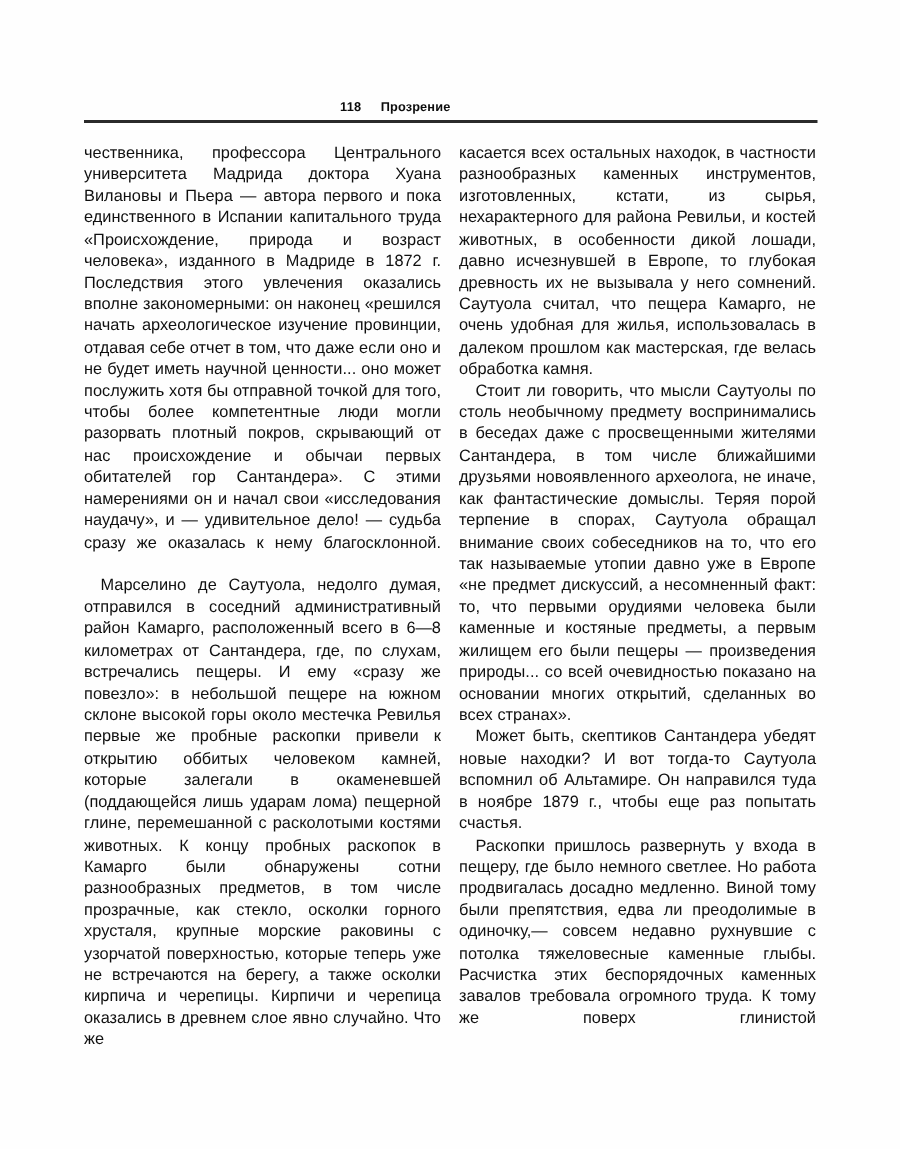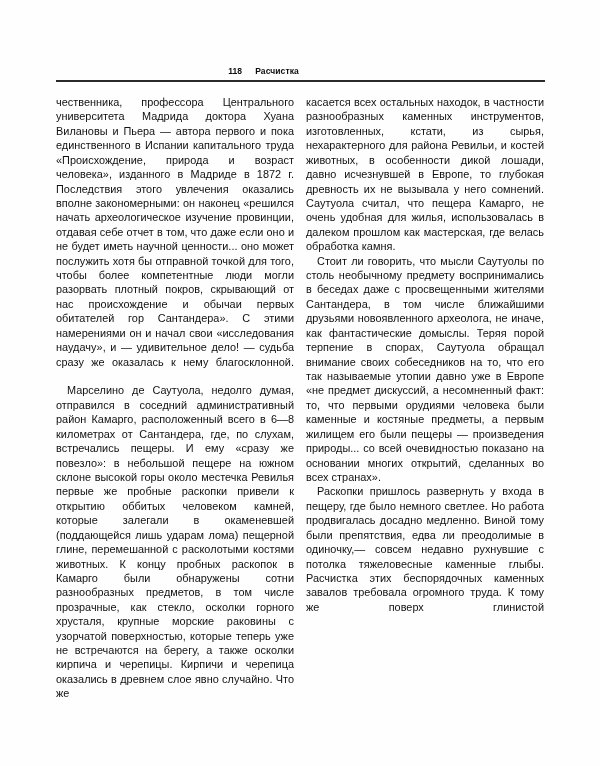--- a/index.html
+++ b/index.html
@@ -99,33 +99,34 @@
   }
 </style>
 </head>
 <body>
 
 <div class="page">
 
   <div class="header-block">
     <div class="header-line">
       <span class="header-pageno">118</span>
-      <span class="header-title">Расчистка</span>
+      <span class="header-title">Прозрение</span>
     </div>
     <div class="header-rule"></div>
   </div>
 
   <div class="columns">
 
     <div class="column">
       <p class="para noindent cont">чественника, профессора Центрального университета Мадрида доктора Хуана Вилановы и Пьера — автора первого и пока единственного в Испании капитального труда «Происхождение, природа и возраст человека», изданного в Мадриде в 1872 г. Последствия этого увлечения оказались вполне закономерными: он наконец «решился начать археологическое изучение провинции, отдавая себе отчет в том, что даже если оно и не будет иметь научной ценности... оно может послужить хотя бы отправной точкой для того, чтобы более компетентные люди могли разорвать плотный покров, скрывающий от нас происхождение и обычаи первых обитателей гор Сантандера». С этими намерениями он и начал свои «исследования наудачу», и — удивительное дело! — судьба сразу же оказалась к нему благосклонной.</p>
       <p class="para indent cont">Марселино де Саутуола, недолго думая, отправился в соседний административный район Камарго, расположенный всего в 6—8 километрах от Сантандера, где, по слухам, встречались пещеры. И ему «сразу же повезло»: в небольшой пещере на южном склоне высокой горы около местечка Ревилья первые же пробные раскопки привели к открытию оббитых человеком камней, которые залегали в окаменевшей (поддающейся лишь ударам лома) пещерной глине, перемешанной с расколотыми костями животных. К концу пробных раскопок в Камарго были обнаружены сотни разнообразных предметов, в том числе прозрачные, как стекло, осколки горного хрусталя, крупные морские раковины с узорчатой поверхностью, которые теперь уже не встречаются на берегу, а также осколки кирпича и черепицы. Кирпичи и черепица оказались в древнем слое явно случайно. Что же</p>
     </div>
 
     <div class="column">
       <p class="para noindent">касается всех остальных находок, в частности разнообразных каменных инструментов, изготовленных, кстати, из сырья, нехарактерного для района Ревильи, и костей животных, в особенности дикой лошади, давно исчезнувшей в Европе, то глубокая древность их не вызывала у него сомнений. Саутуола считал, что пещера Камарго, не очень удобная для жилья, использовалась в далеком прошлом как мастерская, где велась обработка камня.</p>
       <p class="para indent">Стоит ли говорить, что мысли Саутуолы по столь необычному предмету воспринимались в беседах даже с просвещенными жителями Сантандера, в том числе ближайшими друзьями новоявленного археолога, не иначе, как фантастические домыслы. Теряя порой терпение в спорах, Саутуола обращал внимание своих собеседников на то, что его так называемые утопии давно уже в Европе «не предмет дискуссий, а несомненный факт: то, что первыми орудиями человека были каменные и костяные предметы, а первым жилищем его были пещеры — произведения природы... со всей очевидностью показано на основании многих открытий, сделанных во всех странах».</p>
+      <p class="para indent">Может быть, скептиков Сантандера убедят новые находки? И вот тогда-то Саутуола вспомнил об Альтамире. Он направился туда в ноябре 1879 г., чтобы еще раз попытать счастья.</p>
       <p class="para indent cont">Раскопки пришлось развернуть у входа в пещеру, где было немного светлее. Но работа продвигалась досадно медленно. Виной тому были препятствия, едва ли преодолимые в одиночку,— совсем недавно рухнувшие с потолка тяжеловесные каменные глыбы. Расчистка этих беспорядочных каменных завалов требовала огромного труда. К тому же поверх глинистой</p>
     </div>
 
   </div>
 
 </div>
 
 </body></html>

